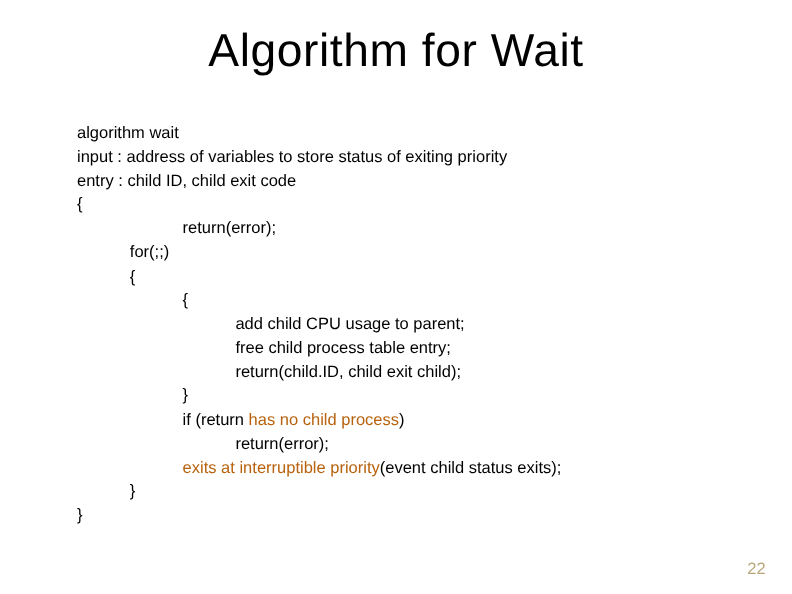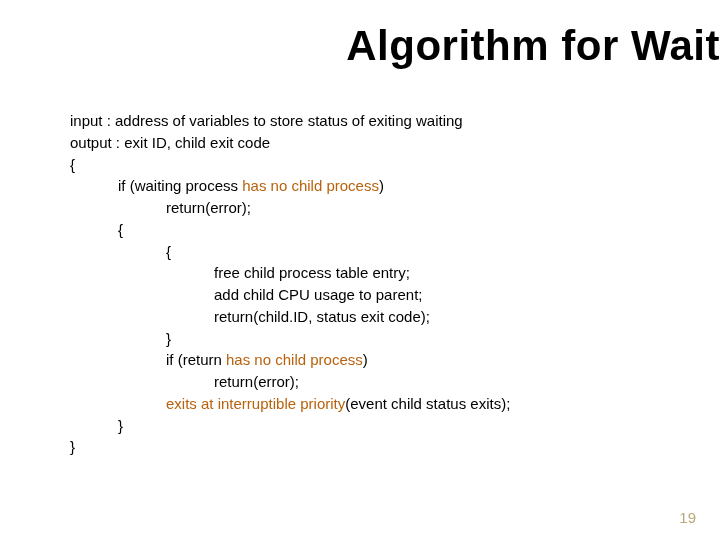--- a/index.html
+++ b/index.html
@@ -6,23 +6,23 @@
     margin: 0;
     padding: 0;
     width: 720px;
     height: 540px;
     background: #fff;
     font-family: "Malgun Gothic", "Segoe UI", Arial, sans-serif;
     position: relative;
     overflow: hidden;
   }
   .title {
-    text-align: right;
+    text-align: center;
     font-size: 42px;
-    font-weight: 700;
+    font-weight: 400;
     color: #000;
     margin-top: 22px;
     letter-spacing: 0.5px;
   }
   .body {
     position: absolute;
     left: 70px;
     top: 110px;
     font-size: 15px;
     line-height: 1.45;
@@ -40,31 +40,32 @@
     color: #b9a77a;
   }
   .hl { color: #b8620d; }
 </style>
 </head>
 <body>
 
 <div class="title">Algorithm for Wait</div>
 
 <div class="body">
-  <div>input : address of variables to store status of exiting waiting</div>
-  <div>output : exit ID, child exit code</div>
+  <div>algorithm wait</div>
+  <div>input : address of variables to store status of exiting priority</div>
+  <div>entry : child ID, child exit code</div>
   <div>{</div>
-  <div><span class="ind1"></span><span>if (waiting process </span><span class="hl">has no child process</span><span>)</span></div>
   <div><span class="ind2"></span><span>return(error);</span></div>
+  <div><span class="ind1"></span><span>for(;;)</span></div>
   <div><span class="ind1"></span><span>{</span></div>
   <div><span class="ind2"></span><span>{</span></div>
+  <div><span class="ind3"></span><span>add child CPU usage to parent;</span></div>
   <div><span class="ind3"></span><span>free child process table entry;</span></div>
-  <div><span class="ind3"></span><span>add child CPU usage to parent;</span></div>
-  <div><span class="ind3"></span><span>return(child.ID, status exit code);</span></div>
+  <div><span class="ind3"></span><span>return(child.ID, child exit child);</span></div>
   <div><span class="ind2"></span><span>}</span></div>
   <div><span class="ind2"></span><span>if (return </span><span class="hl">has no child process</span><span>)</span></div>
   <div><span class="ind3"></span><span>return(error);</span></div>
   <div><span class="ind2"></span><span class="hl">exits at interruptible priority</span><span>(event child status exits);</span></div>
   <div><span class="ind1"></span><span>}</span></div>
   <div>}</div>
 </div>
 
-<div class="page-num">19</div>
+<div class="page-num">22</div>
 
 </body></html>

